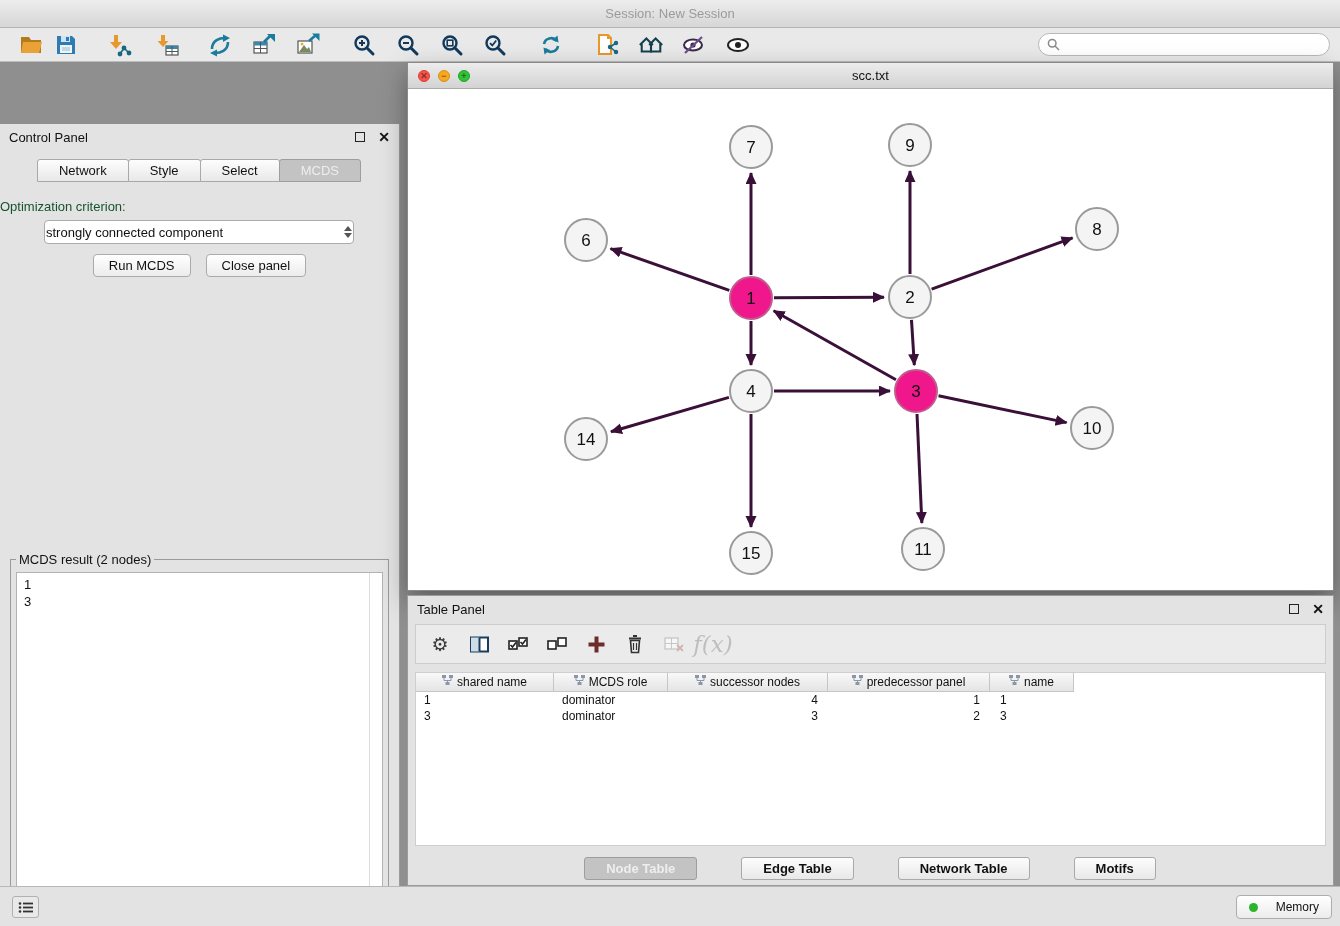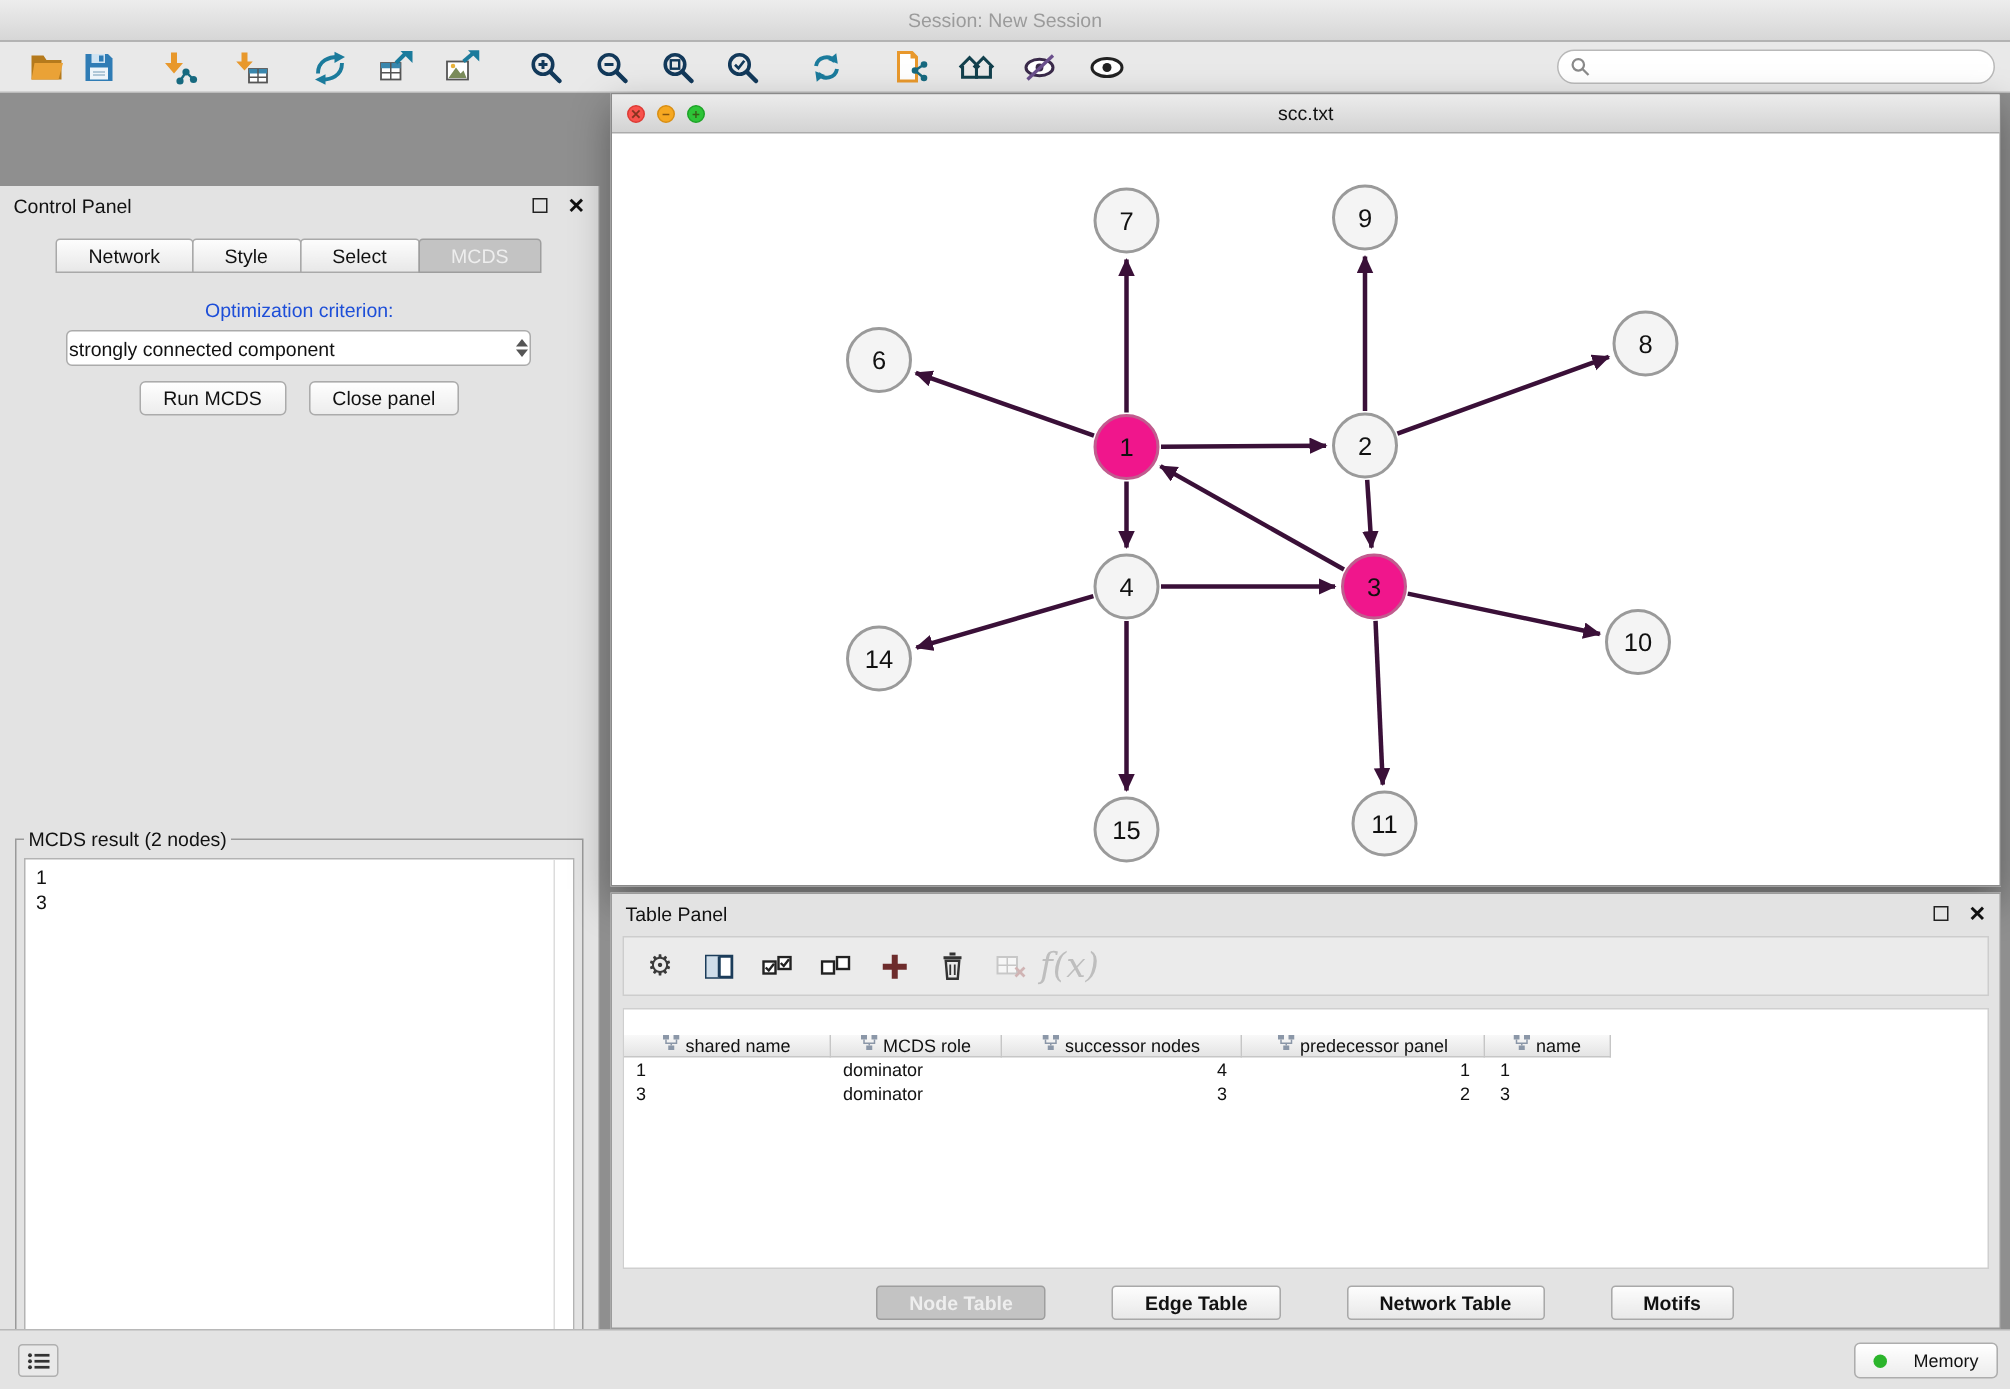--- a/index.html
+++ b/index.html
@@ -25,21 +25,21 @@
     background:#e3e3e3; border-right:1px solid #9b9b9b; }
   .panel-header { height:26px; display:flex; align-items:center; padding:0 9px; font-size:13px; color:#111; }
   .panel-header .spacer { flex:1; }
   .float-box { width:10px; height:10px; border:1.5px solid #222; margin-right:13px; }
   .close-x { font-size:14px; font-weight:bold; color:#111; line-height:14px; }
   .cp-tabs { position:absolute; top:35px; left:0; right:0; display:flex; justify-content:center; }
   .tab { border:1px solid #a9a9a9; background:linear-gradient(#fdfdfd,#e8e8e8); padding:3px 21px;
     font-size:13px; margin-left:-1px; color:#111; border-radius:3px 3px 0 0; cursor:default; }
   .tab.active { background:#c3c3c3; color:#eeeeee; border-color:#9e9e9e; }
   .tab.bold { font-weight:bold; border-radius:3px; }
-  .opt-label { position:absolute; top:75px; width:100%; text-align:center; font-size:13px; color:#1d4ed8; }
+  .opt-label { position:absolute; top:75px; width:100%; font-size:13px; color:#14532d; }
   .opt-select { position:absolute; top:96px; left:44px; width:310px; height:24px; background:#fff;
     border:1px solid #ababab; border-radius:4px; font-size:13px; display:flex; align-items:center; padding:0 1px; color:#111; }
   .stepper { margin-left:auto; display:flex; flex-direction:column; align-items:center; gap:2px; }
   .tri-up { width:0; height:0; border-left:4px solid transparent; border-right:4px solid transparent; border-bottom:5px solid #555; }
   .tri-down { width:0; height:0; border-left:4px solid transparent; border-right:4px solid transparent; border-top:5px solid #555; }
   .cp-buttons { position:absolute; top:130px; left:0; right:0; display:flex; justify-content:center; gap:15px; }
   .btn { background:linear-gradient(#ffffff,#ececec); border:1px solid #ababab; border-radius:4px;
     font-size:13px; padding:3px 15px; color:#111; cursor:default; }
   .result-fieldset { position:absolute; left:10px; right:10px; top:428px; bottom:10px;
     border:1px solid #9a9a9a; padding:5px; background:transparent; }
@@ -67,21 +67,21 @@
   .table-panel { position:absolute; left:407px; top:533px; width:927px; height:291px;
     background:#e3e3e3; border:1px solid #9b9b9b; }
   .tp-toolbar { position:absolute; top:28px; left:7px; right:7px; height:40px; background:#ebebeb;
     border:1px solid #cdcdcd; display:flex; align-items:center; padding-left:12px; gap:15px; }
   .ticon { width:24px; height:24px; display:flex; align-items:center; justify-content:center; }
   .gear-glyph { font-family:"DejaVu Sans", sans-serif; font-size:19px; color:#3a3a3a; line-height:22px; }
   .fx { font-family:"DejaVu Serif", serif; font-style:italic; font-size:23px; color:#9a9a9a; }
   .disabled { opacity:0.55; }
   .tp-table { position:absolute; top:76px; left:7px; right:7px; height:174px; background:#fff;
     border:1px solid #cfcfcf; overflow:hidden; }
-  .thead { display:flex; height:32px; width:max-content;align-items:flex-end; }
+  .thead { display:flex; height:19px; width:max-content; }
   .thcell { display:flex; align-items:center; justify-content:center; gap:4px; font-size:12px; color:#111;
     border-right:1px solid #c6c6c6; border-bottom:1px solid #c6c6c6;
     background:linear-gradient(#f9f9f9,#e4e4e4); }
   .trow { display:flex; height:16px; font-size:12px; color:#111; }
   .tcell { line-height:16px; overflow:hidden; white-space:nowrap; }
   .c0 { width:138px; } .c1 { width:114px; } .c2 { width:160px; } .c3 { width:162px; } .c4 { width:84px; }
   .trow .c0, .trow .c1 { padding-left:8px; }
   .trow .c2, .trow .c3 { text-align:right; padding-right:10px; }
   .trow .c4 { padding-left:10px; }
   .tp-tabs { position:absolute; bottom:5px; left:0; right:0; display:flex; justify-content:center;gap:45px; }

